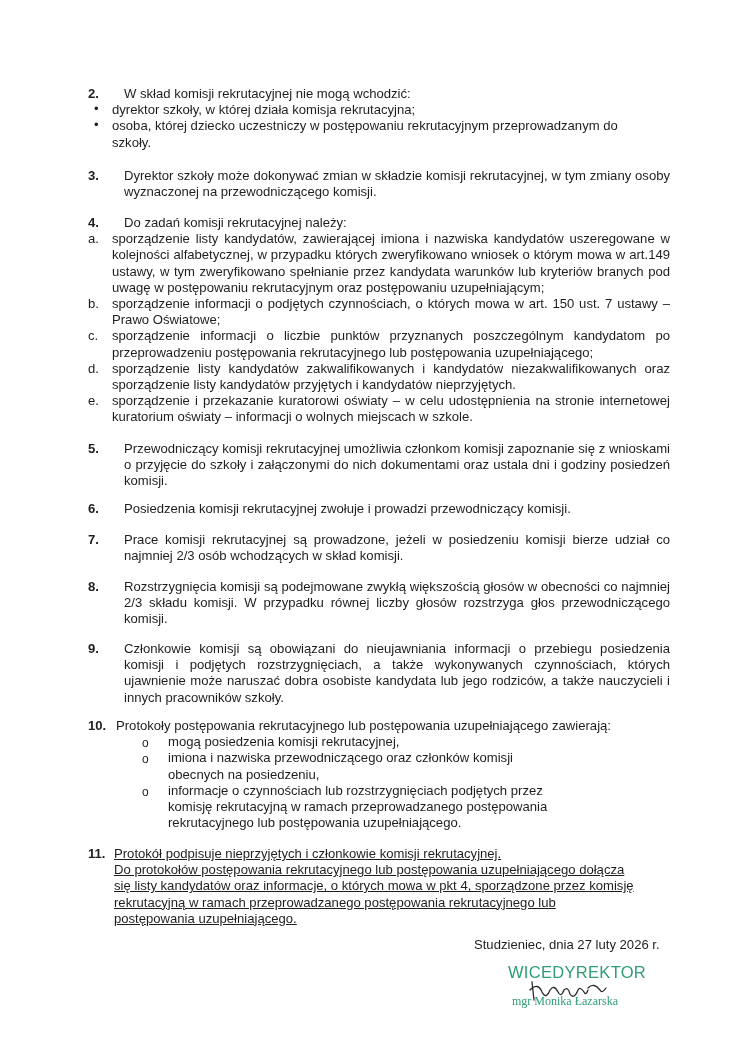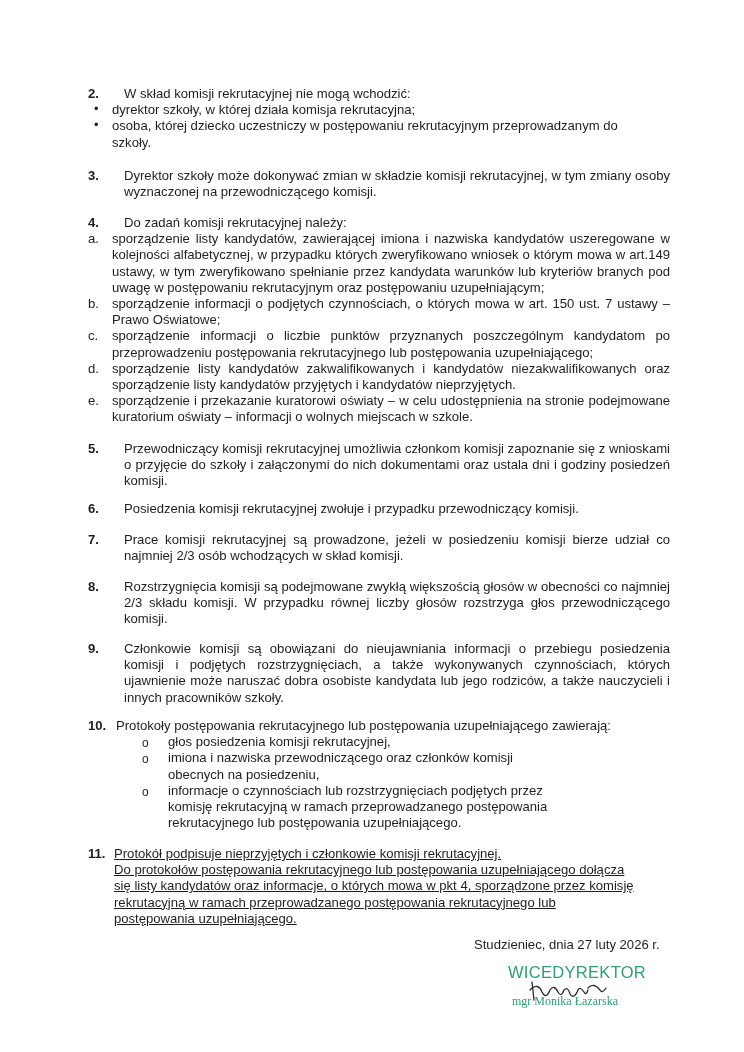--- a/index.html
+++ b/index.html
@@ -60,32 +60,32 @@
     <div class="letter-row">
       <span class="mark">c.</span>
       <span>sporządzenie informacji o liczbie punktów przyznanych poszczególnym kandydatom po przeprowadzeniu postępowania rekrutacyjnego lub postępowania uzupełniającego;</span>
     </div>
     <div class="letter-row">
       <span class="mark">d.</span>
       <span>sporządzenie listy kandydatów zakwalifikowanych i kandydatów niezakwalifikowanych oraz sporządzenie listy kandydatów przyjętych i kandydatów nieprzyjętych.</span>
     </div>
     <div class="letter-row">
       <span class="mark">e.</span>
-      <span>sporządzenie i przekazanie kuratorowi oświaty – w celu udostępnienia na stronie podejmowane kuratorium oświaty – informacji o wolnych miejscach w szkole.</span>
+      <span>sporządzenie i przekazanie kuratorowi oświaty – w celu udostępnienia na stronie internetowej kuratorium oświaty – informacji o wolnych miejscach w szkole.</span>
     </div>
   </div>
 
   <div class="para" style="top:441px;">
     <span class="num">5.</span>
     <div class="body-text">Przewodniczący komisji rekrutacyjnej umożliwia członkom komisji zapoznanie się z wnioskami o przyjęcie do szkoły i załączonymi do nich dokumentami oraz ustala dni i godziny posiedzeń komisji.</div>
   </div>
 
   <div class="para" style="top:501px;">
     <span class="num">6.</span>
-    <div class="body-text nojust">Posiedzenia komisji rekrutacyjnej zwołuje i przypadku przewodniczący komisji.</div>
+    <div class="body-text nojust">Posiedzenia komisji rekrutacyjnej zwołuje i prowadzi przewodniczący komisji.</div>
   </div>
 
   <div class="para" style="top:532px;">
     <span class="num">7.</span>
     <div class="body-text">Prace komisji rekrutacyjnej są prowadzone, jeżeli w posiedzeniu komisji bierze udział co najmniej 2/3 osób wchodzących w skład komisji.</div>
   </div>
 
   <div class="para" style="top:579px;">
     <span class="num">8.</span>
     <div class="body-text">Rozstrzygnięcia komisji są podejmowane zwykłą większością głosów w obecności co najmniej 2/3 składu komisji. W przypadku równej liczby głosów rozstrzyga głos przewodniczącego komisji.</div>
@@ -94,21 +94,21 @@
   <div class="para" style="top:641px;">
     <span class="num">9.</span>
     <div class="body-text">Członkowie komisji są obowiązani do nieujawniania informacji o przebiegu posiedzenia komisji i podjętych rozstrzygnięciach, a także wykonywanych czynnościach, których ujawnienie  może naruszać dobra osobiste kandydata lub jego rodziców, a także nauczycieli i innych pracowników szkoły.</div>
   </div>
 
   <div class="para" style="top:718px;">
     <span class="num">10.</span>
     <div class="body-text nojust" style="margin-left:28px;">Protokoły postępowania rekrutacyjnego lub postępowania uzupełniającego zawierają:</div>
     <div class="circ-row" style="width:380px;">
       <span class="mark">o</span>
-      <span>głos posiedzenia komisji rekrutacyjnej,</span>
+      <span>mogą posiedzenia komisji rekrutacyjnej,</span>
     </div>
     <div class="circ-row" style="width:380px;">
       <span class="mark">o</span>
       <span>imiona i nazwiska przewodniczącego oraz członków komisji obecnych na posiedzeniu,</span>
     </div>
     <div class="circ-row" style="width:385px;">
       <span class="mark">o</span>
       <span>informacje o czynnościach lub rozstrzygnięciach podjętych przez komisję rekrutacyjną w ramach przeprowadzanego postępowania rekrutacyjnego lub postępowania uzupełniającego.</span>
     </div>
   </div>

